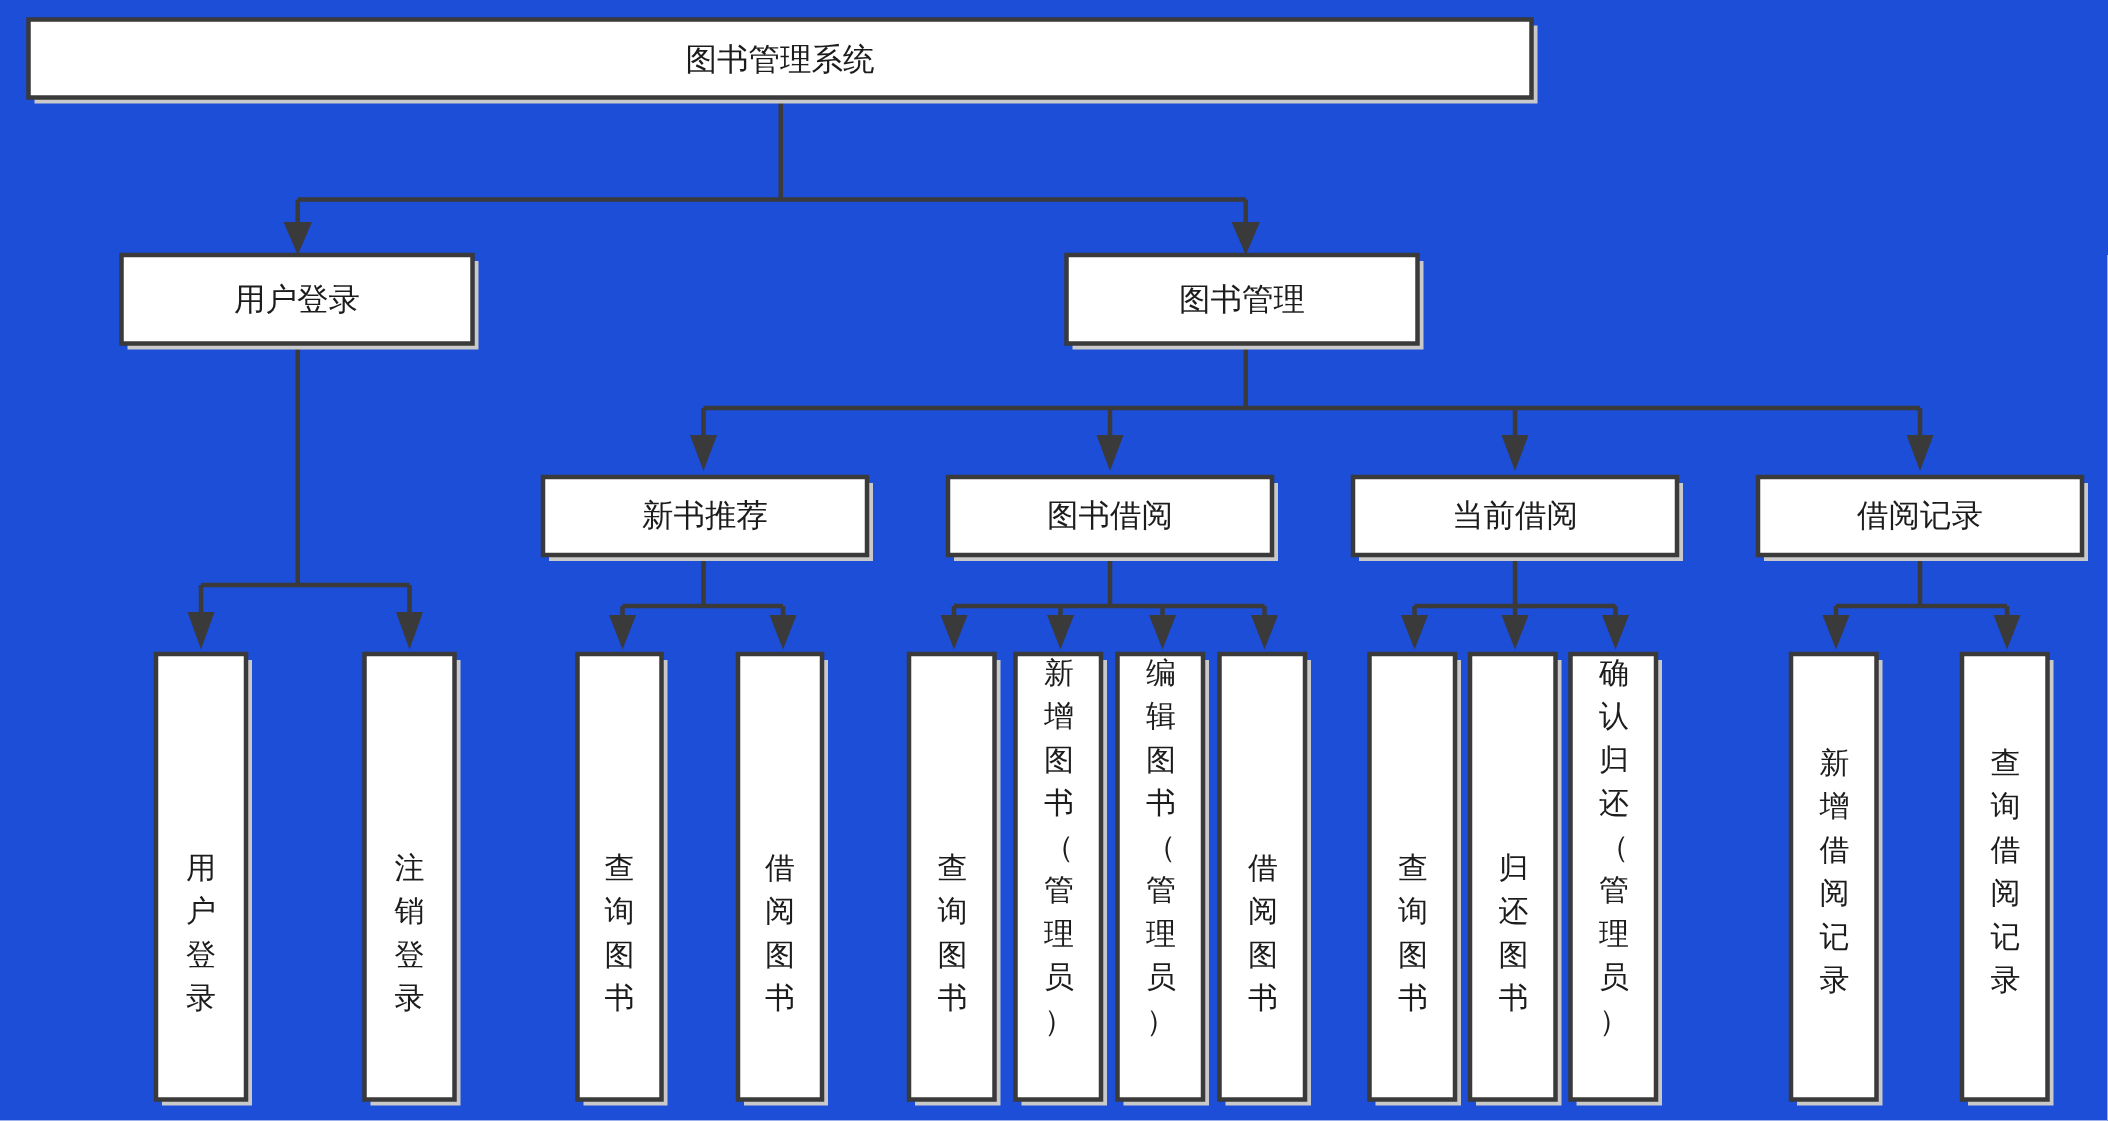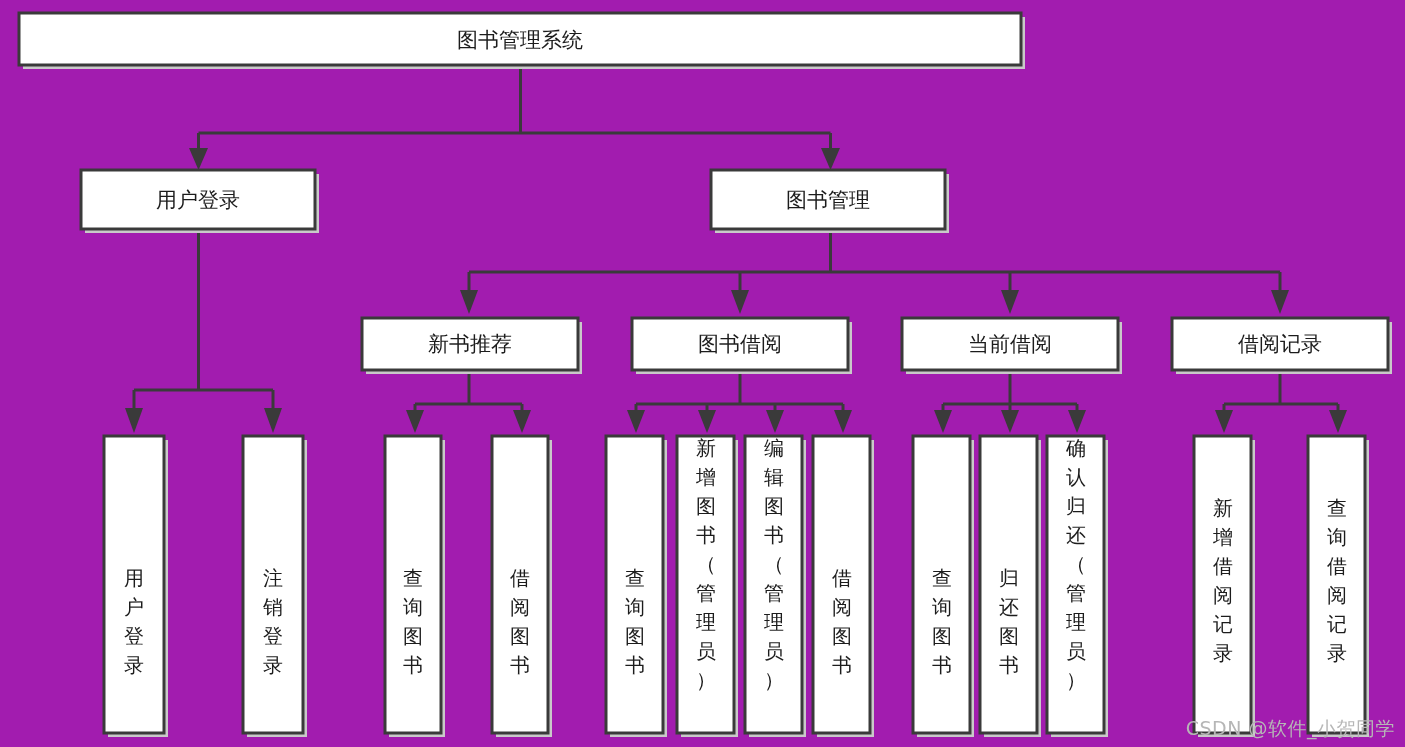--- a/index.html
+++ b/index.html
@@ -11,21 +11,21 @@
   body {
     width: 1405px;
     height: 747px;
     overflow: hidden;
     font-family: "DejaVu Sans", "Liberation Sans", sans-serif;
   }
   #diagram-root {
     position: relative;
     width: 1405px;
     height: 747px;
-    background: #a21caf;
+    background: #1d4ed8;
   }
   svg.diagram-svg {
     position: absolute;
     left: 0;
     top: 0;
     width: 1405px;
     height: 747px;
     display: block;
   }
   .node-rect {
@@ -259,14 +259,13 @@
 
       <g>
         <rect class="node-shadow" x="1312" y="440" width="57" height="297"></rect>
         <rect class="node-rect" x="1308" y="436" width="57" height="297"></rect>
         <text class="node-label-v vtext" x="1337" y="515"><tspan x="1337" y="515">查</tspan><tspan x="1337" y="544">询</tspan><tspan x="1337" y="573">借</tspan><tspan x="1337" y="602">阅</tspan><tspan x="1337" y="631">记</tspan><tspan x="1337" y="660">录</tspan></text>
       </g>
 
     </g>
   </svg>
 
-  <div class="watermark-text">CSDN @软件_小贺同学</div>
 </div>
 
 </body></html>

